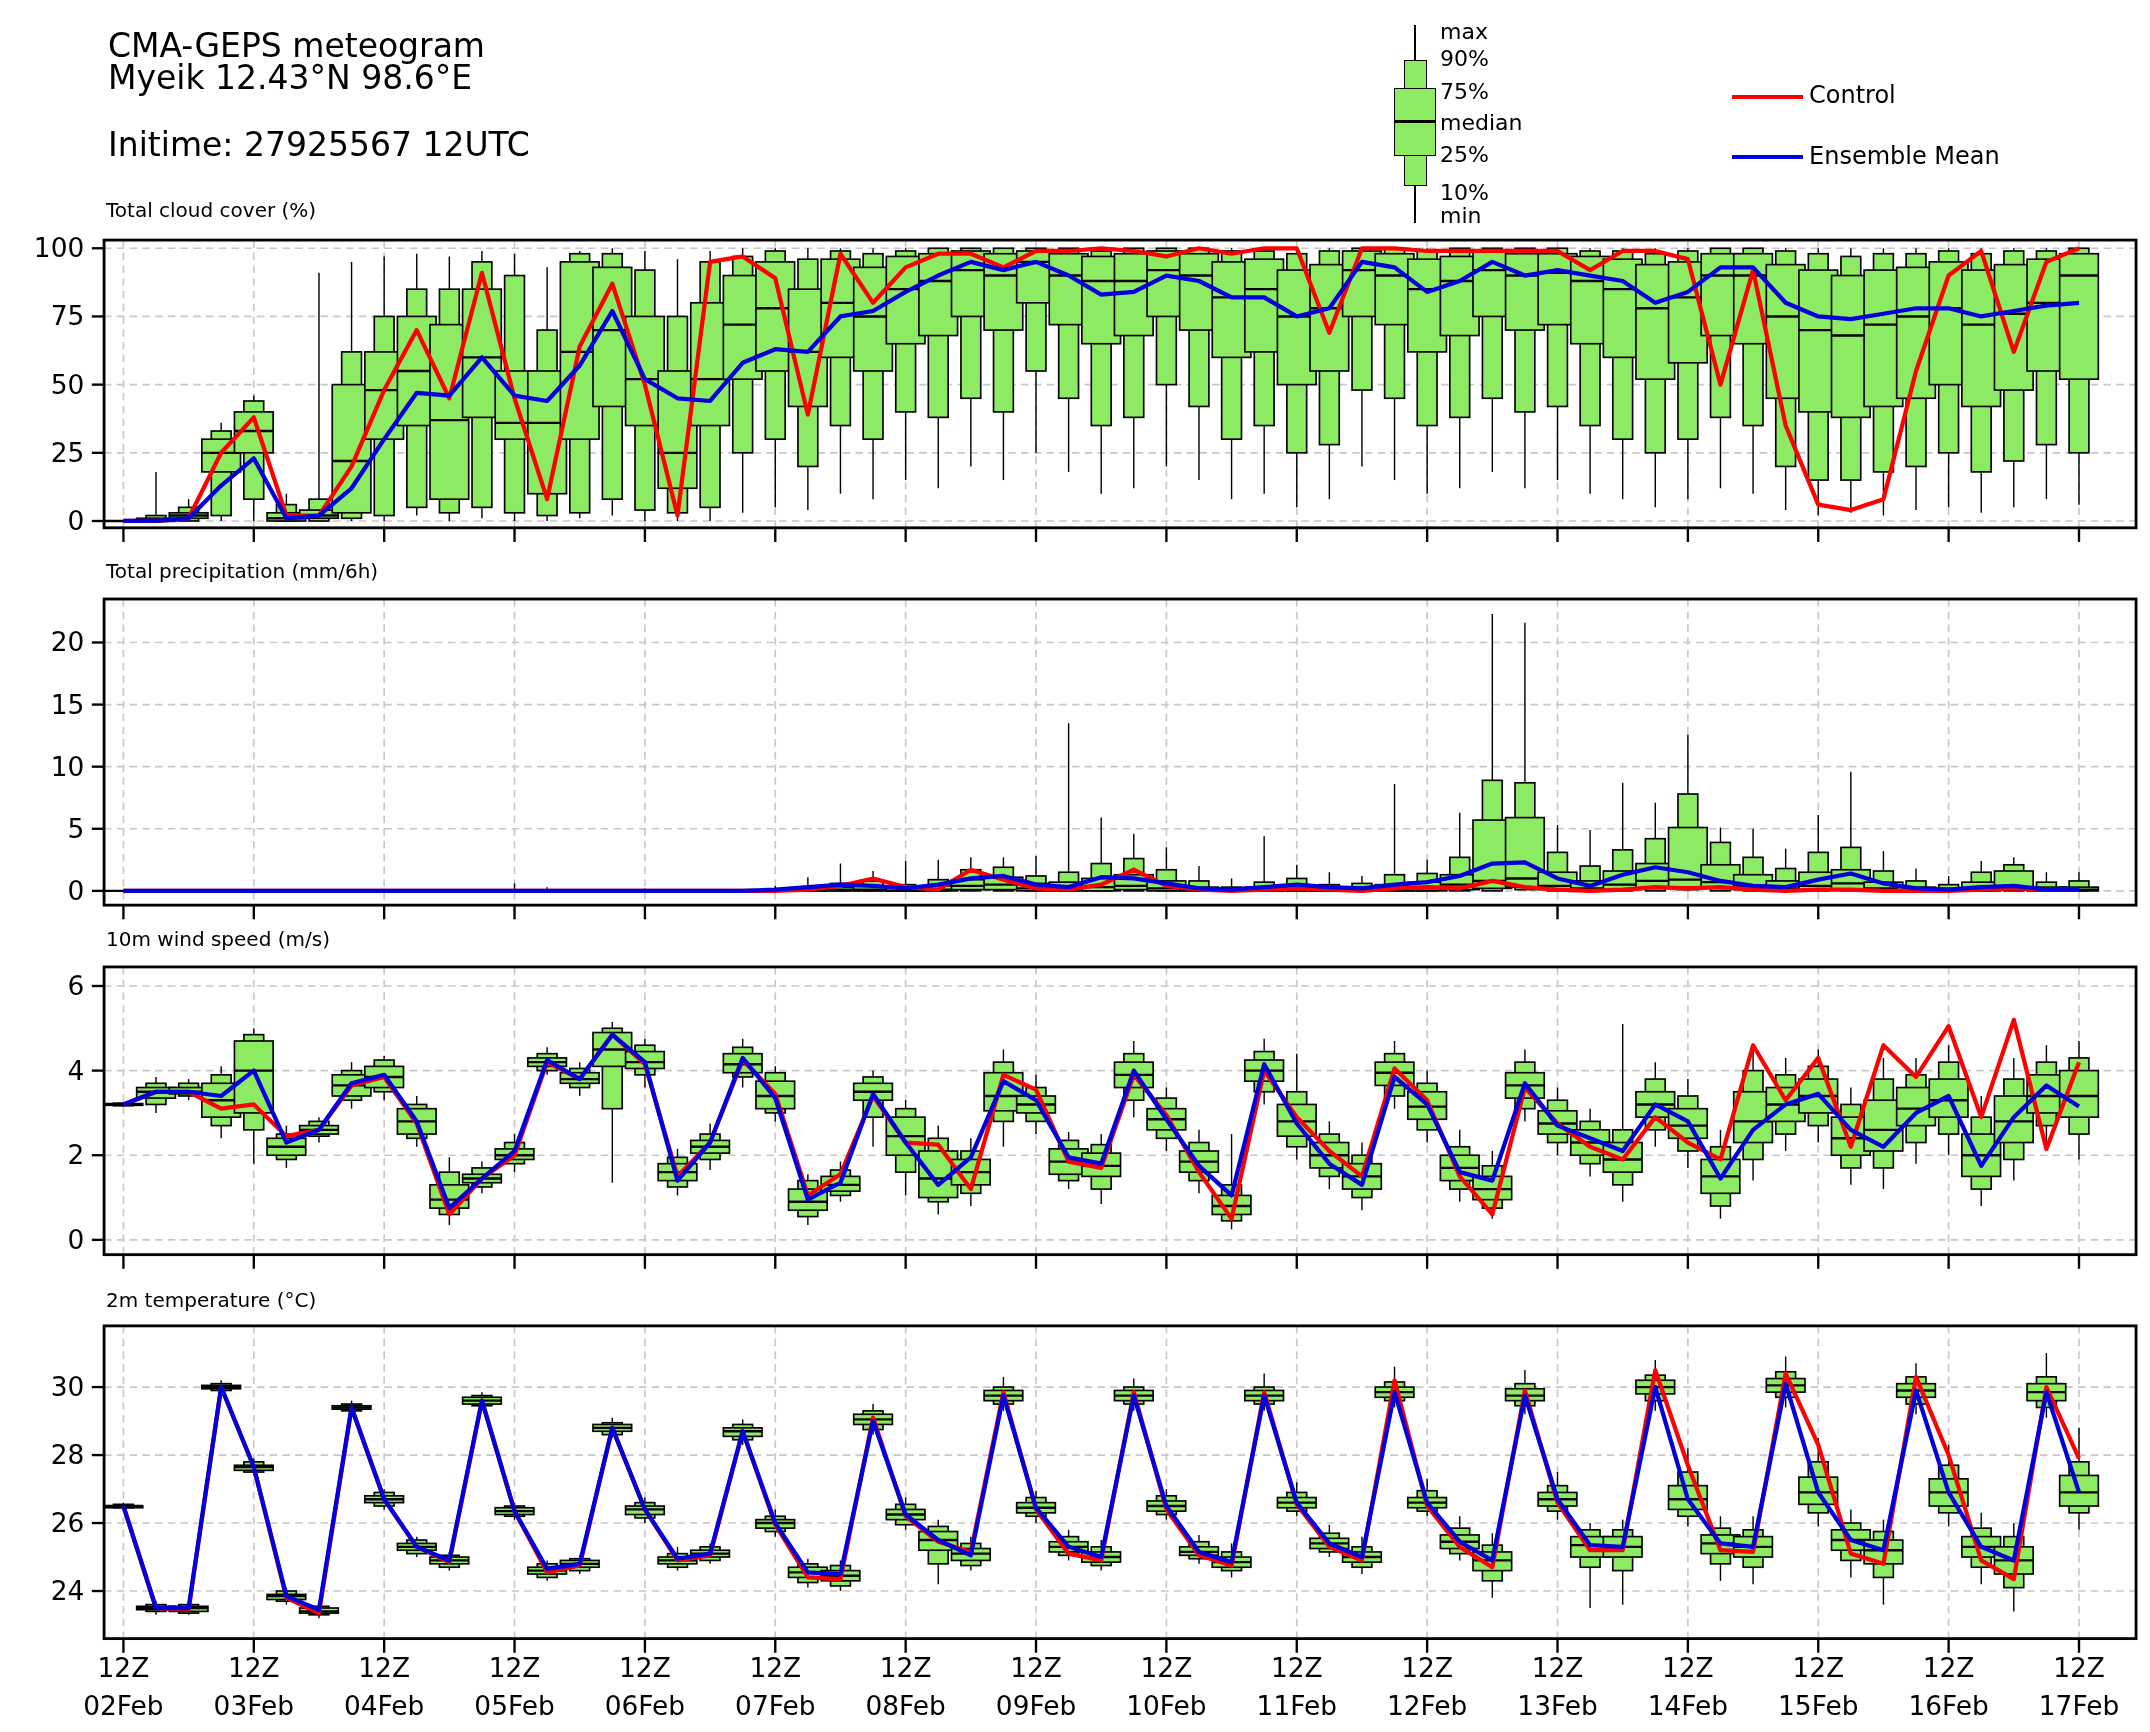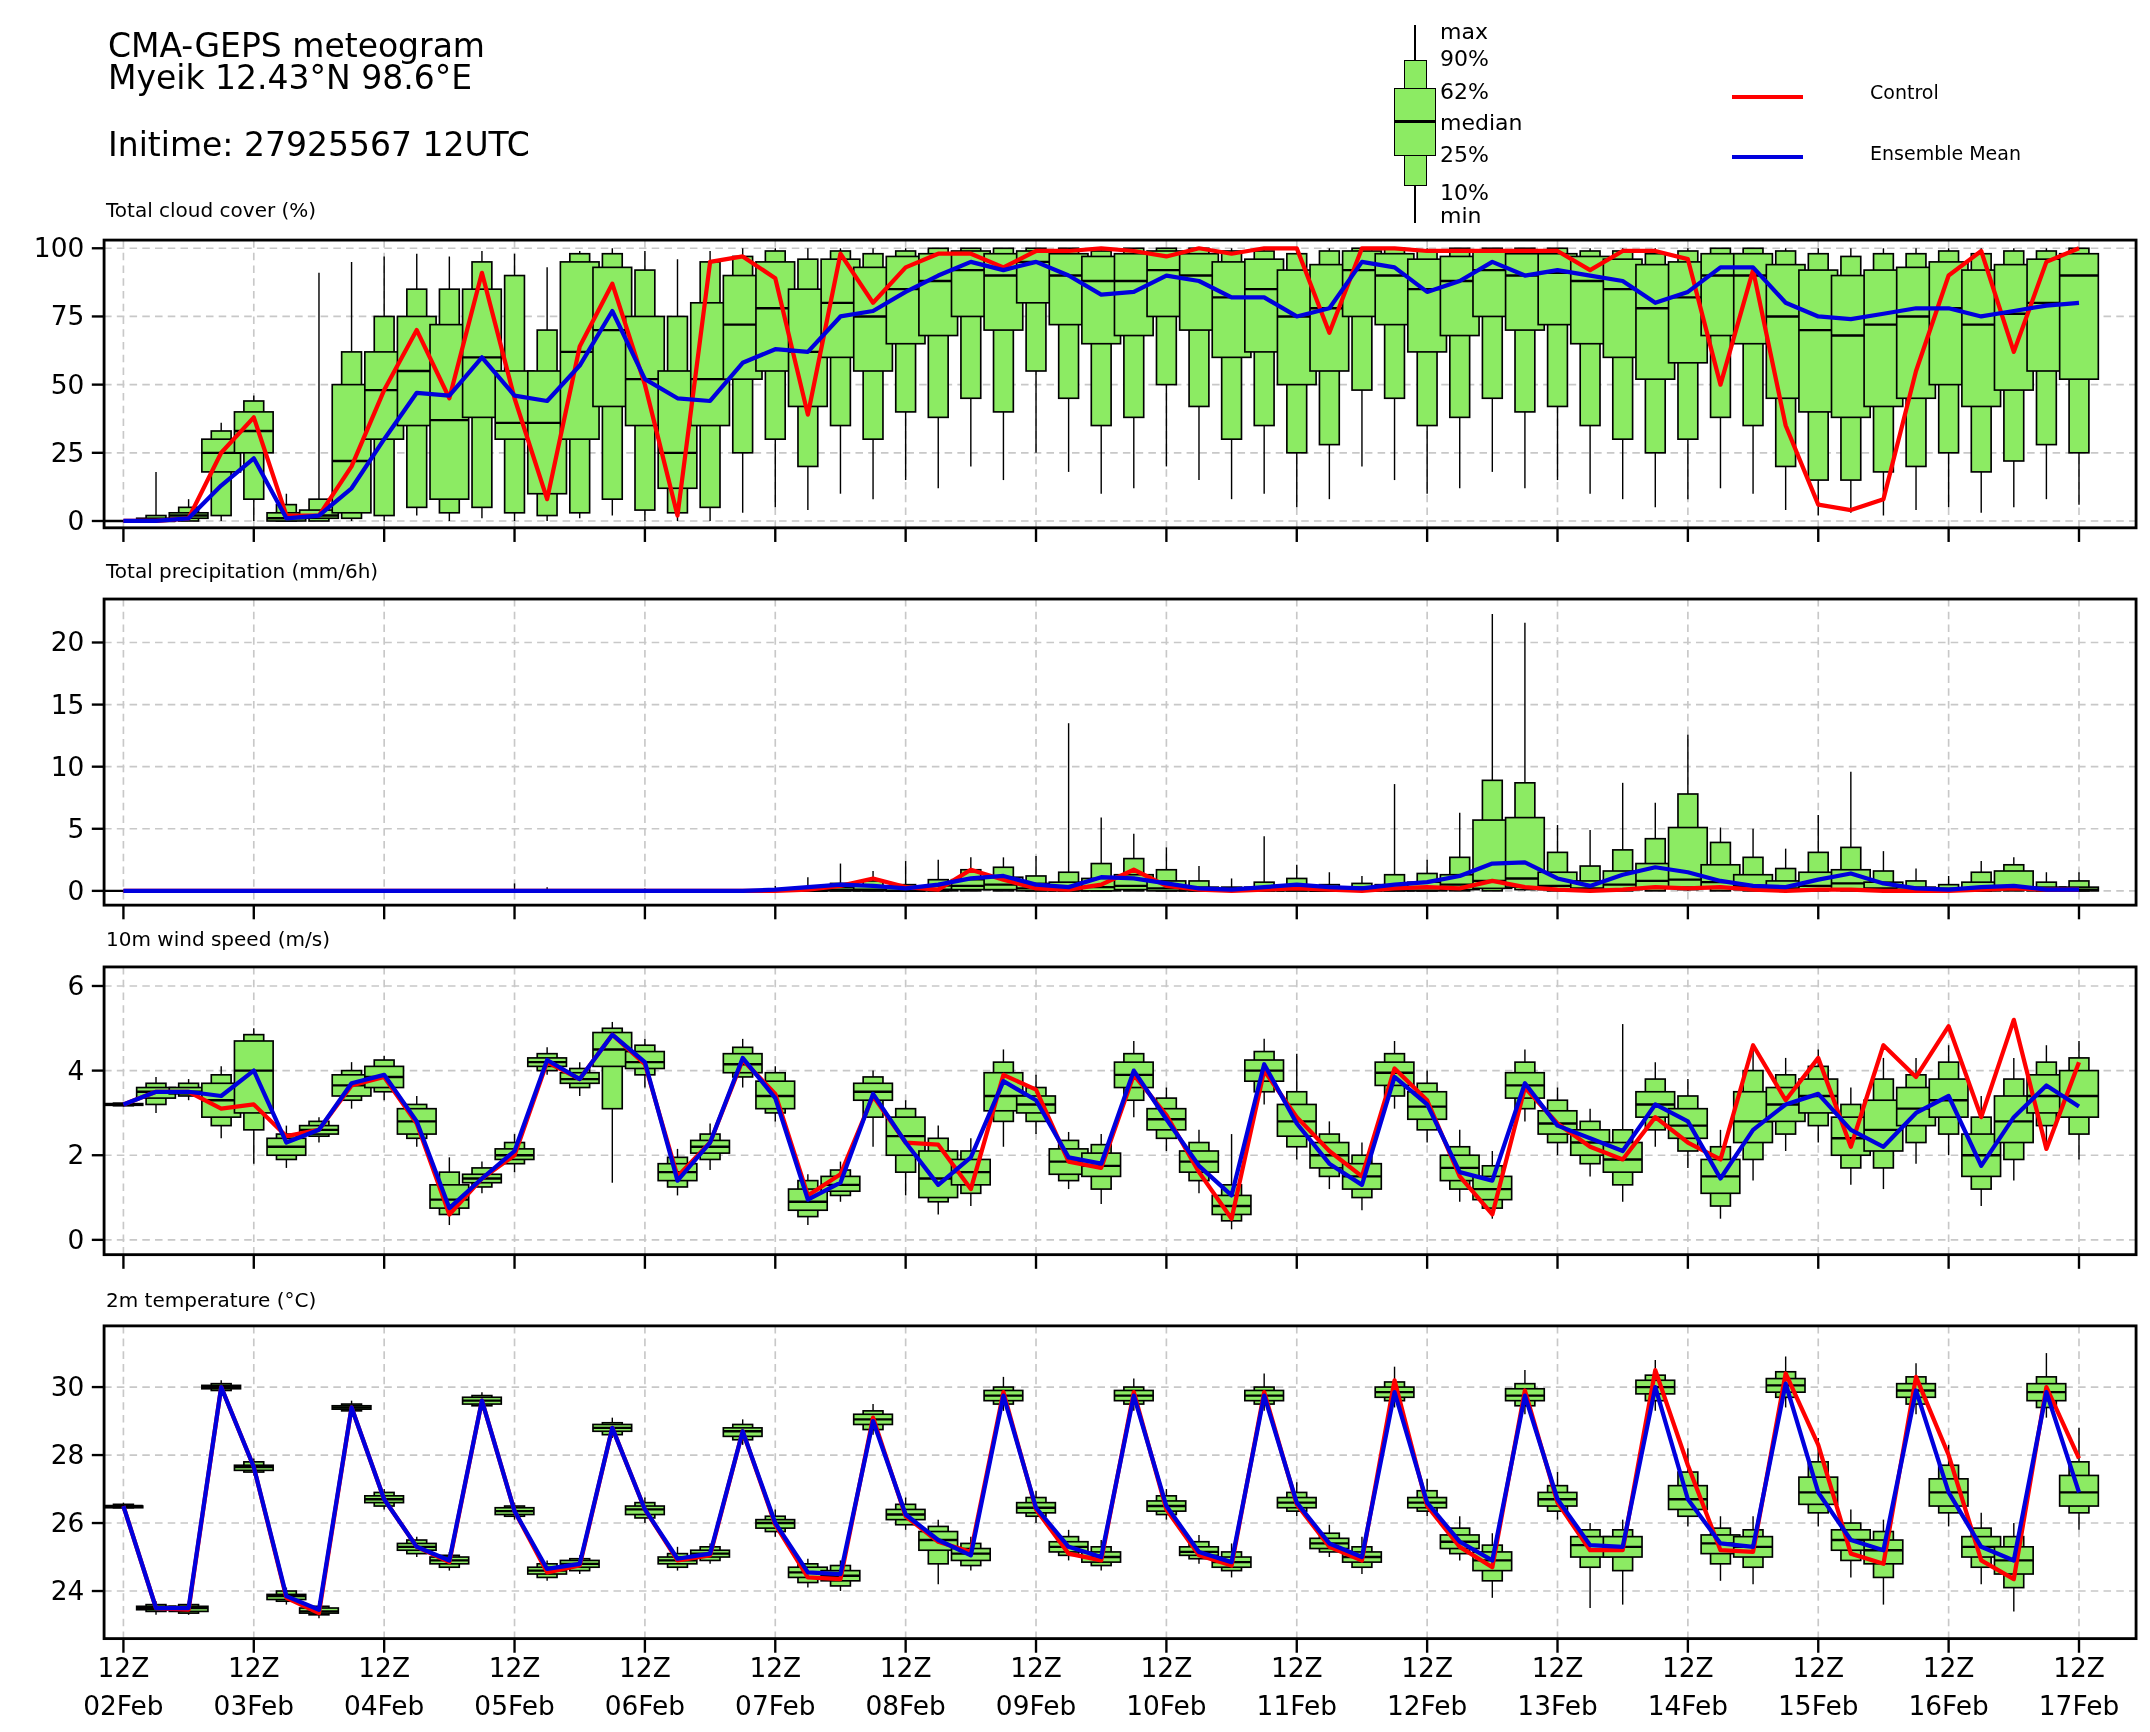--- a/index.html
+++ b/index.html
@@ -1,39 +1,39 @@
 <!DOCTYPE html>
 <html style="font-size:7.5px"><head>
 <meta charset="utf-8">
 <style>
   html,body{margin:0;padding:0;background:#ffffff;}
   body{width:2151px;height:1732px;position:relative;font-family:"DejaVu Sans",sans-serif;color:#000;overflow:hidden;}
   .hdr{position:absolute;left:108px;font-size:33px;line-height:35px;white-space:nowrap;}
   .ptitle{position:absolute;left:106px;font-size:20px;white-space:nowrap;}
   .blg-label{position:absolute;left:1440px;font-size:22px;white-space:nowrap;}
   .lline{position:absolute;width:71px;height:4.2px;}
-  .llabel{position:absolute;left:1870px;font-size:19px;white-space:nowrap;}
+  .llabel{position:absolute;left:1809px;font-size:24px;white-space:nowrap;}
   #plot{position:absolute;left:0;top:0;}
   .blg-box{position:absolute;box-sizing:border-box;border:1.9px solid #000;}
 </style>
 </head>
 <body>
 
 <div class="hdr" style="top:28px">CMA-GEPS meteogram</div>
 <div class="hdr" style="top:60px">Myeik 12.43°N 98.6°E</div>
 <div class="hdr" style="top:127px">Initime: 27925567 12UTC</div>
 
 <div>
   <div style="position:absolute;left:1414px;top:24.5px;width:2.4px;height:198px;background:#000;"></div>
   <div class="blg-box" style="left:1404px;top:60px;width:23px;height:126px;background:#8ceb63;"></div>
   <div class="blg-box" style="left:1394px;top:88px;width:42px;height:68px;background:#8ceb63;"></div>
   <div style="position:absolute;left:1394px;top:120px;width:42px;height:2.8px;background:#000;"></div>
   <div class="blg-label" style="top:19px">max</div>
   <div class="blg-label" style="top:46px">90%</div>
-  <div class="blg-label" style="top:79px">62%</div>
+  <div class="blg-label" style="top:79px">75%</div>
   <div class="blg-label" style="top:110px">median</div>
   <div class="blg-label" style="top:142px">25%</div>
   <div class="blg-label" style="top:180px">10%</div>
   <div class="blg-label" style="top:203px">min</div>
 </div>
 
 <div>
   <div class="lline" style="left:1732px;top:95px;background:#ff0000;"></div>
   <div class="llabel" style="top:81px">Control</div>
   <div class="lline" style="left:1732px;top:155px;background:#0000dd;"></div>

